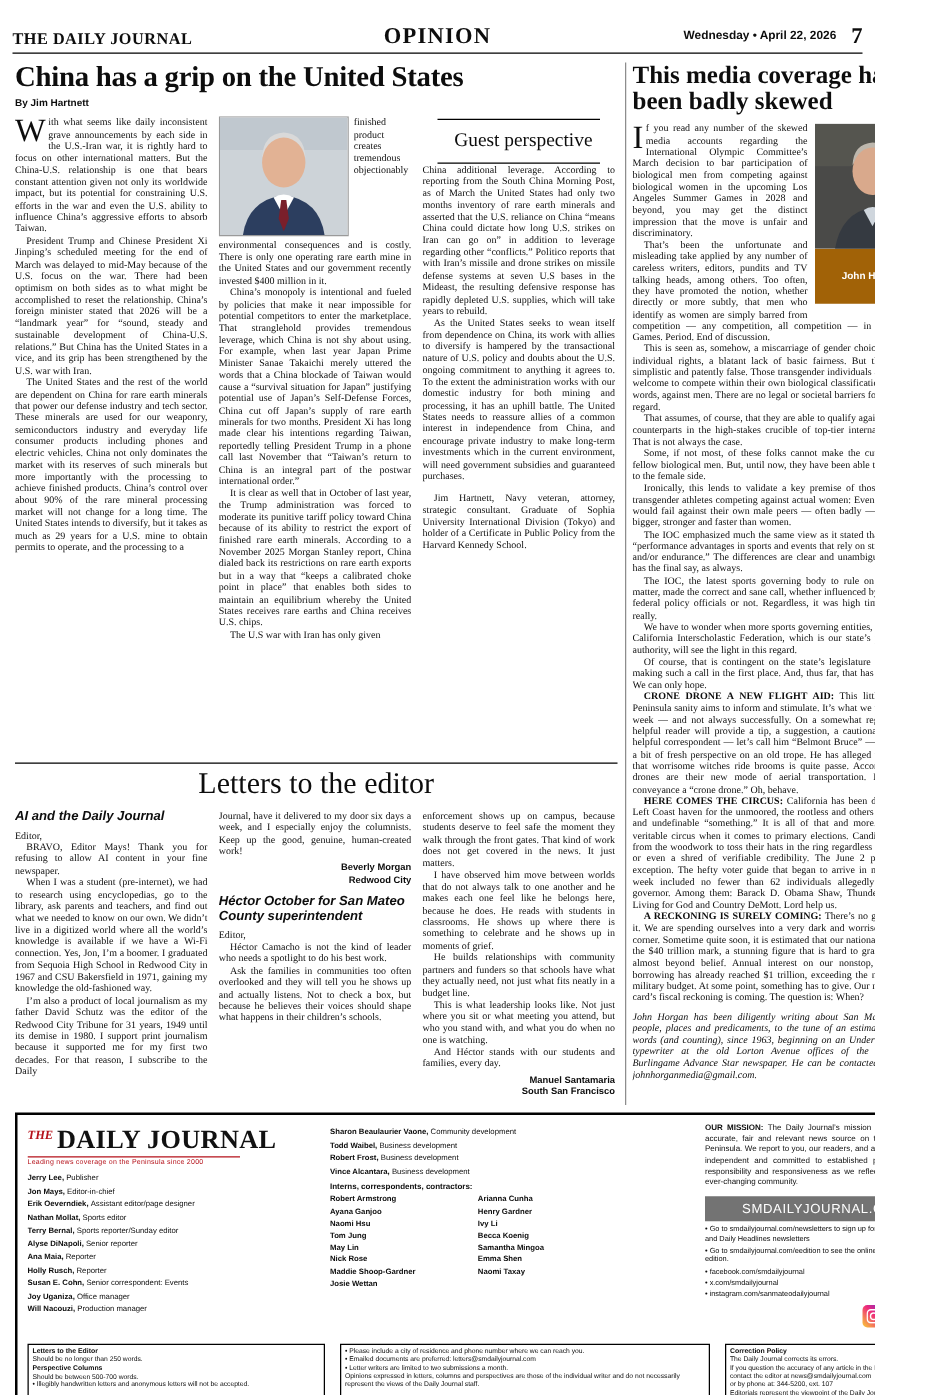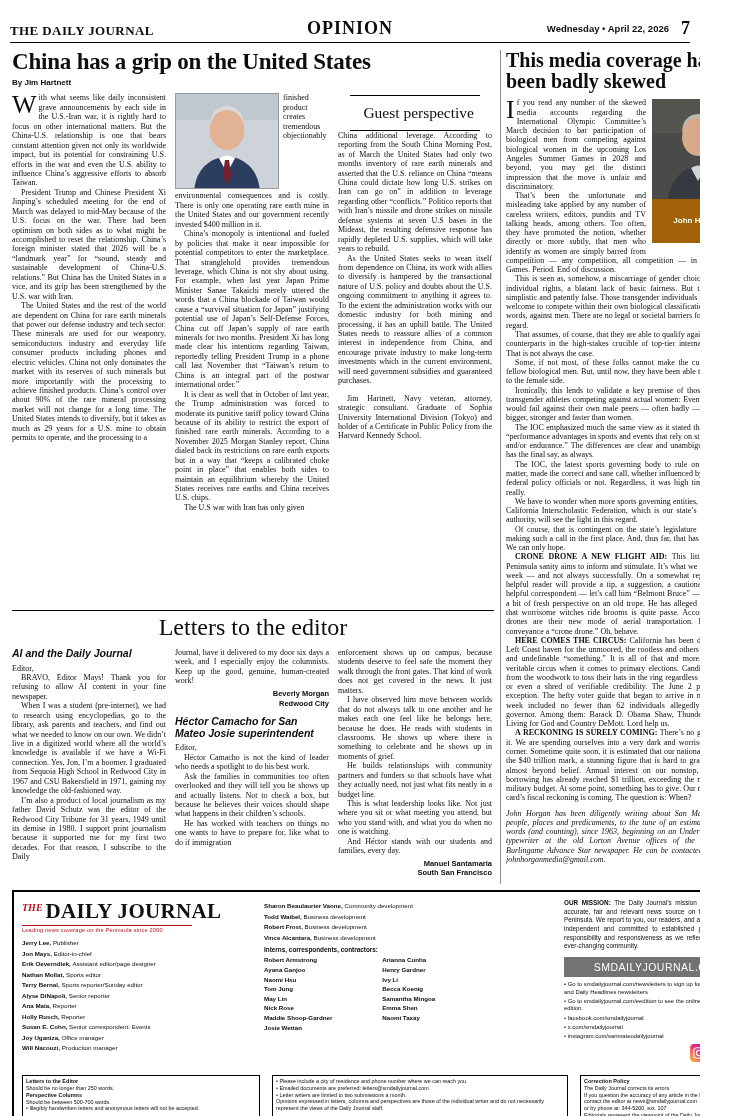--- a/index.html
+++ b/index.html
@@ -153,26 +153,25 @@
           </div>
       </div>
       <div class="lcol">
         <div class="paras">
             <p>Journal, have it delivered to my door six days a week, and I especially enjoy the columnists. Keep up the good, genuine, human-created work!</p>
           </div>
         <div class="signer">
           <div>Beverly Morgan</div>
           <div>Redwood City</div>
         </div>
-        <div class="letter-title letter-title2">Héctor Camacho for San Mateo Josie superintendent</div>
+        <div class="letter-title letter-title2">Héctor October for San Mateo County superintendent</div>
         <div class="paras">
             <p>Editor,</p>
             <p>Héctor Camacho is not the kind of leader who needs a spotlight to do his best work.</p>
             <p>Ask the families in communities too often overlooked and they will tell you he shows up and actually listens. Not to check a box, but because he believes their voices should shape what happens in their children’s schools.</p>
-            <p>He has worked with teachers on things no one wants to have to prepare for, like what to do if immigration</p>
           </div>
       </div>
       <div class="lcol">
         <div class="paras">
             <p>enforcement shows up on campus, because students deserve to feel safe the moment they walk through the front gates. That kind of work does not get covered in the news. It just matters.</p>
             <p>I have observed him move between worlds that do not always talk to one another and he makes each one feel like he belongs here, because he does. He reads with students in classrooms. He shows up where there is something to celebrate and he shows up in moments of grief.</p>
             <p>He builds relationships with community partners and funders so that schools have what they actually need, not just what fits neatly in a budget line.</p>
             <p>This is what leadership looks like. Not just where you sit or what meeting you attend, but who you stand with, and what you do when no one is watching.</p>
             <p>And Héctor stands with our students and families, every day.</p>
           </div>

